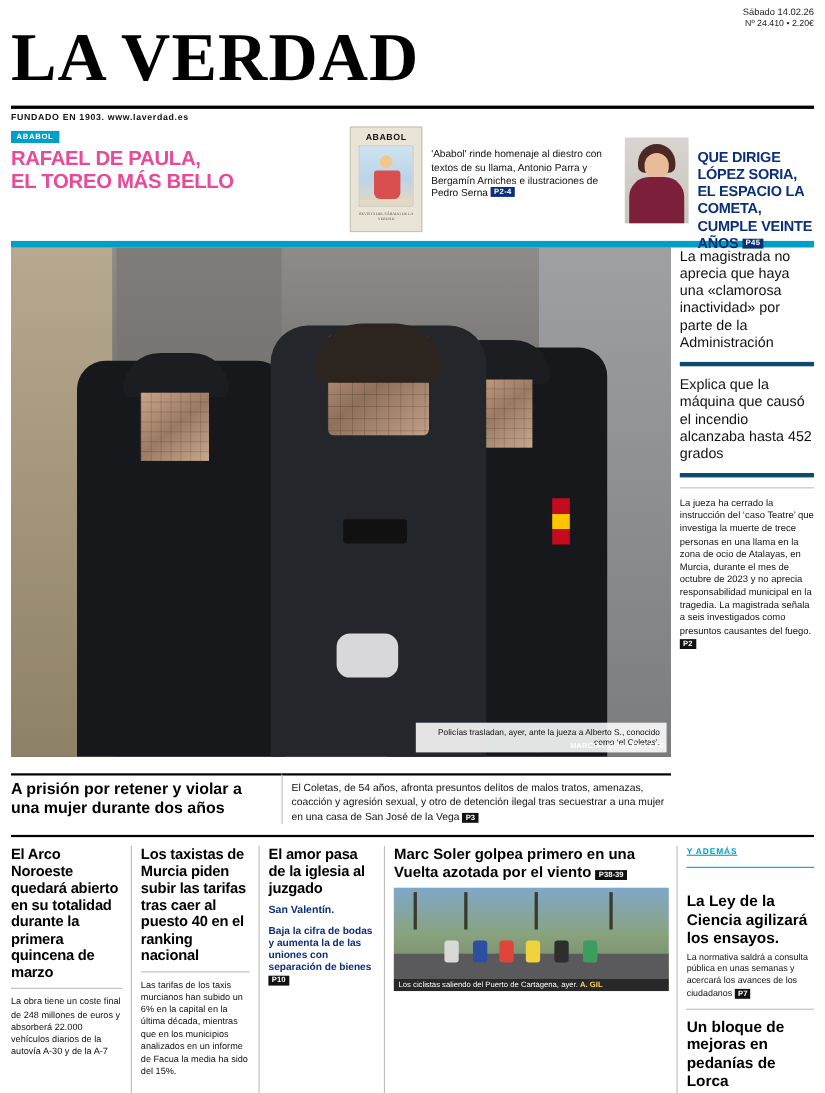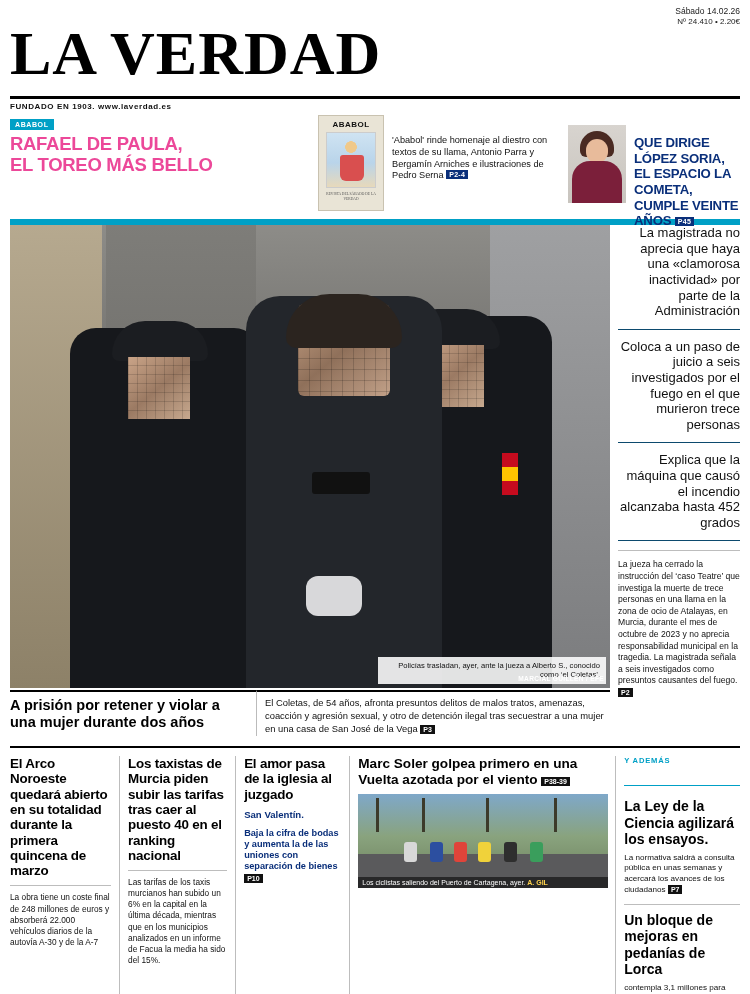--- a/index.html
+++ b/index.html
@@ -192,21 +192,21 @@
     background:rgba(255,255,255,0.88); padding:4px 6px;
     font-family:"Liberation Sans", sans-serif; font-size:7.6px;
     line-height:1.3; color:#111; text-align:right;
   }
   .photo-credit{
     position:absolute; right:6px; bottom:6px;
     font-family:"Liberation Sans", sans-serif; font-size:6.6px;
     font-weight:bold; color:#fff; letter-spacing:0.3px;
   }
 
-  .under-photo{ display:flex; margin-top:2px; width:600px; }
+  .under-photo{ display:flex; margin-top:15px; width:600px; }
   .under-left{
     width:246px; border-top:2px solid #000; padding-top:5px; padding-right:8px;
     font-family:"Liberation Sans", sans-serif; font-weight:bold;
     font-size:14.5px; line-height:1.17; color:#000;
   }
   .under-right{
     flex:1; border-top:2px solid #000; padding-top:5px; padding-left:8px;
     border-left:1px solid #bbb;
     font-family:"Liberation Sans", sans-serif; font-size:9.4px;
     line-height:1.38; color:#111;
@@ -214,21 +214,21 @@
   .pageref-dark{
     font-family:"Liberation Sans", sans-serif; font-weight:bold;
     font-size:7px; color:#fff; background:#111; padding:1px 3px;
   }
 
   
   .rail{ width:122px; }
   .rail-item{
     font-family:"Liberation Sans", sans-serif;
     font-size:13px; line-height:1.2; color:#111;
-    padding-bottom:10px; margin-bottom:9px; border-bottom:1px solid #0c4a6e;text-align:right;
+    padding-bottom:10px; margin-bottom:9px; border-bottom:4px solid #0c4a6e;
   }
   .rail-body{
     font-family:"Liberation Sans", sans-serif;
     font-size:8.6px; line-height:1.35; color:#111; border-top:1px solid #bdbdbd;
     padding-top:8px;
   }
 
   
   .bottom{
     display:flex; padding:8px 10px 0 10px; gap:8px;
@@ -273,21 +273,21 @@
   }
   .sport-cap{
     position:absolute; left:0; bottom:0; width:100%;
     background:rgba(0,0,0,0.55); color:#fff; padding:2px 4px;
     font-family:"Liberation Sans", sans-serif; font-size:7px;
   }
   .sport-cap .cred{ color:#ffd34d; font-weight:bold; }
   .ademas-title{
     font-family:"Liberation Sans", sans-serif; font-weight:bold;
     font-size:7.6px; letter-spacing:0.8px; color:#00a0c6;
-    border-bottom:1px solid #00a0c6; padding-bottom:20px; margin-bottom:12px;
+    border-bottom:1px solid #00a0c6; padding-bottom:10px; margin-bottom:22px;text-decoration:underline;
   }
   .ademas-head{
     font-family:"Liberation Sans", sans-serif; font-weight:bold;
     font-size:14px; line-height:1.18; color:#000;
   }
   .ademas-text{
     font-family:"Liberation Sans", sans-serif; font-size:8.1px;
     line-height:1.33; color:#111; margin-top:5px;
   }
   .hr-thin{ border-top:1px solid #bdbdbd; margin:8px 0 7px; }
@@ -379,21 +379,20 @@
         <div class="under-left">A prisión por retener y violar a una mujer durante dos años</div>
         <div class="under-right">
           <span>El Coletas, de 54 años, afronta presuntos delitos de malos tratos, amenazas, coacción y agresión sexual, y otro de detención ilegal tras secuestrar a una mujer en una casa de San José de la Vega</span>
           <span class="pageref-dark">P3</span>
         </div>
       </div>
     </div>
 
     <div class="rail">
       <div class="rail-item">La magistrada no aprecia que haya una «clamorosa inactividad» por parte de la Administración</div>
-      <div class="rail-item">Coloca a un paso de juicio a seis investigados por el fuego en el que murieron trece personas</div>
       <div class="rail-item">Explica que la máquina que causó el incendio alcanzaba hasta 452 grados</div>
       <div class="rail-body">
         <span>La jueza ha cerrado la instrucción del ‘caso Teatre’ que investiga la muerte de trece personas en una llama en la zona de ocio de Atalayas, en Murcia, durante el mes de octubre de 2023 y no aprecia responsabilidad municipal en la tragedia. La magistrada señala a seis investigados como presuntos causantes del fuego.</span>
         <span class="pageref-dark">P2</span>
       </div>
     </div>
   </div>
 
   <div class="bottom">
 

